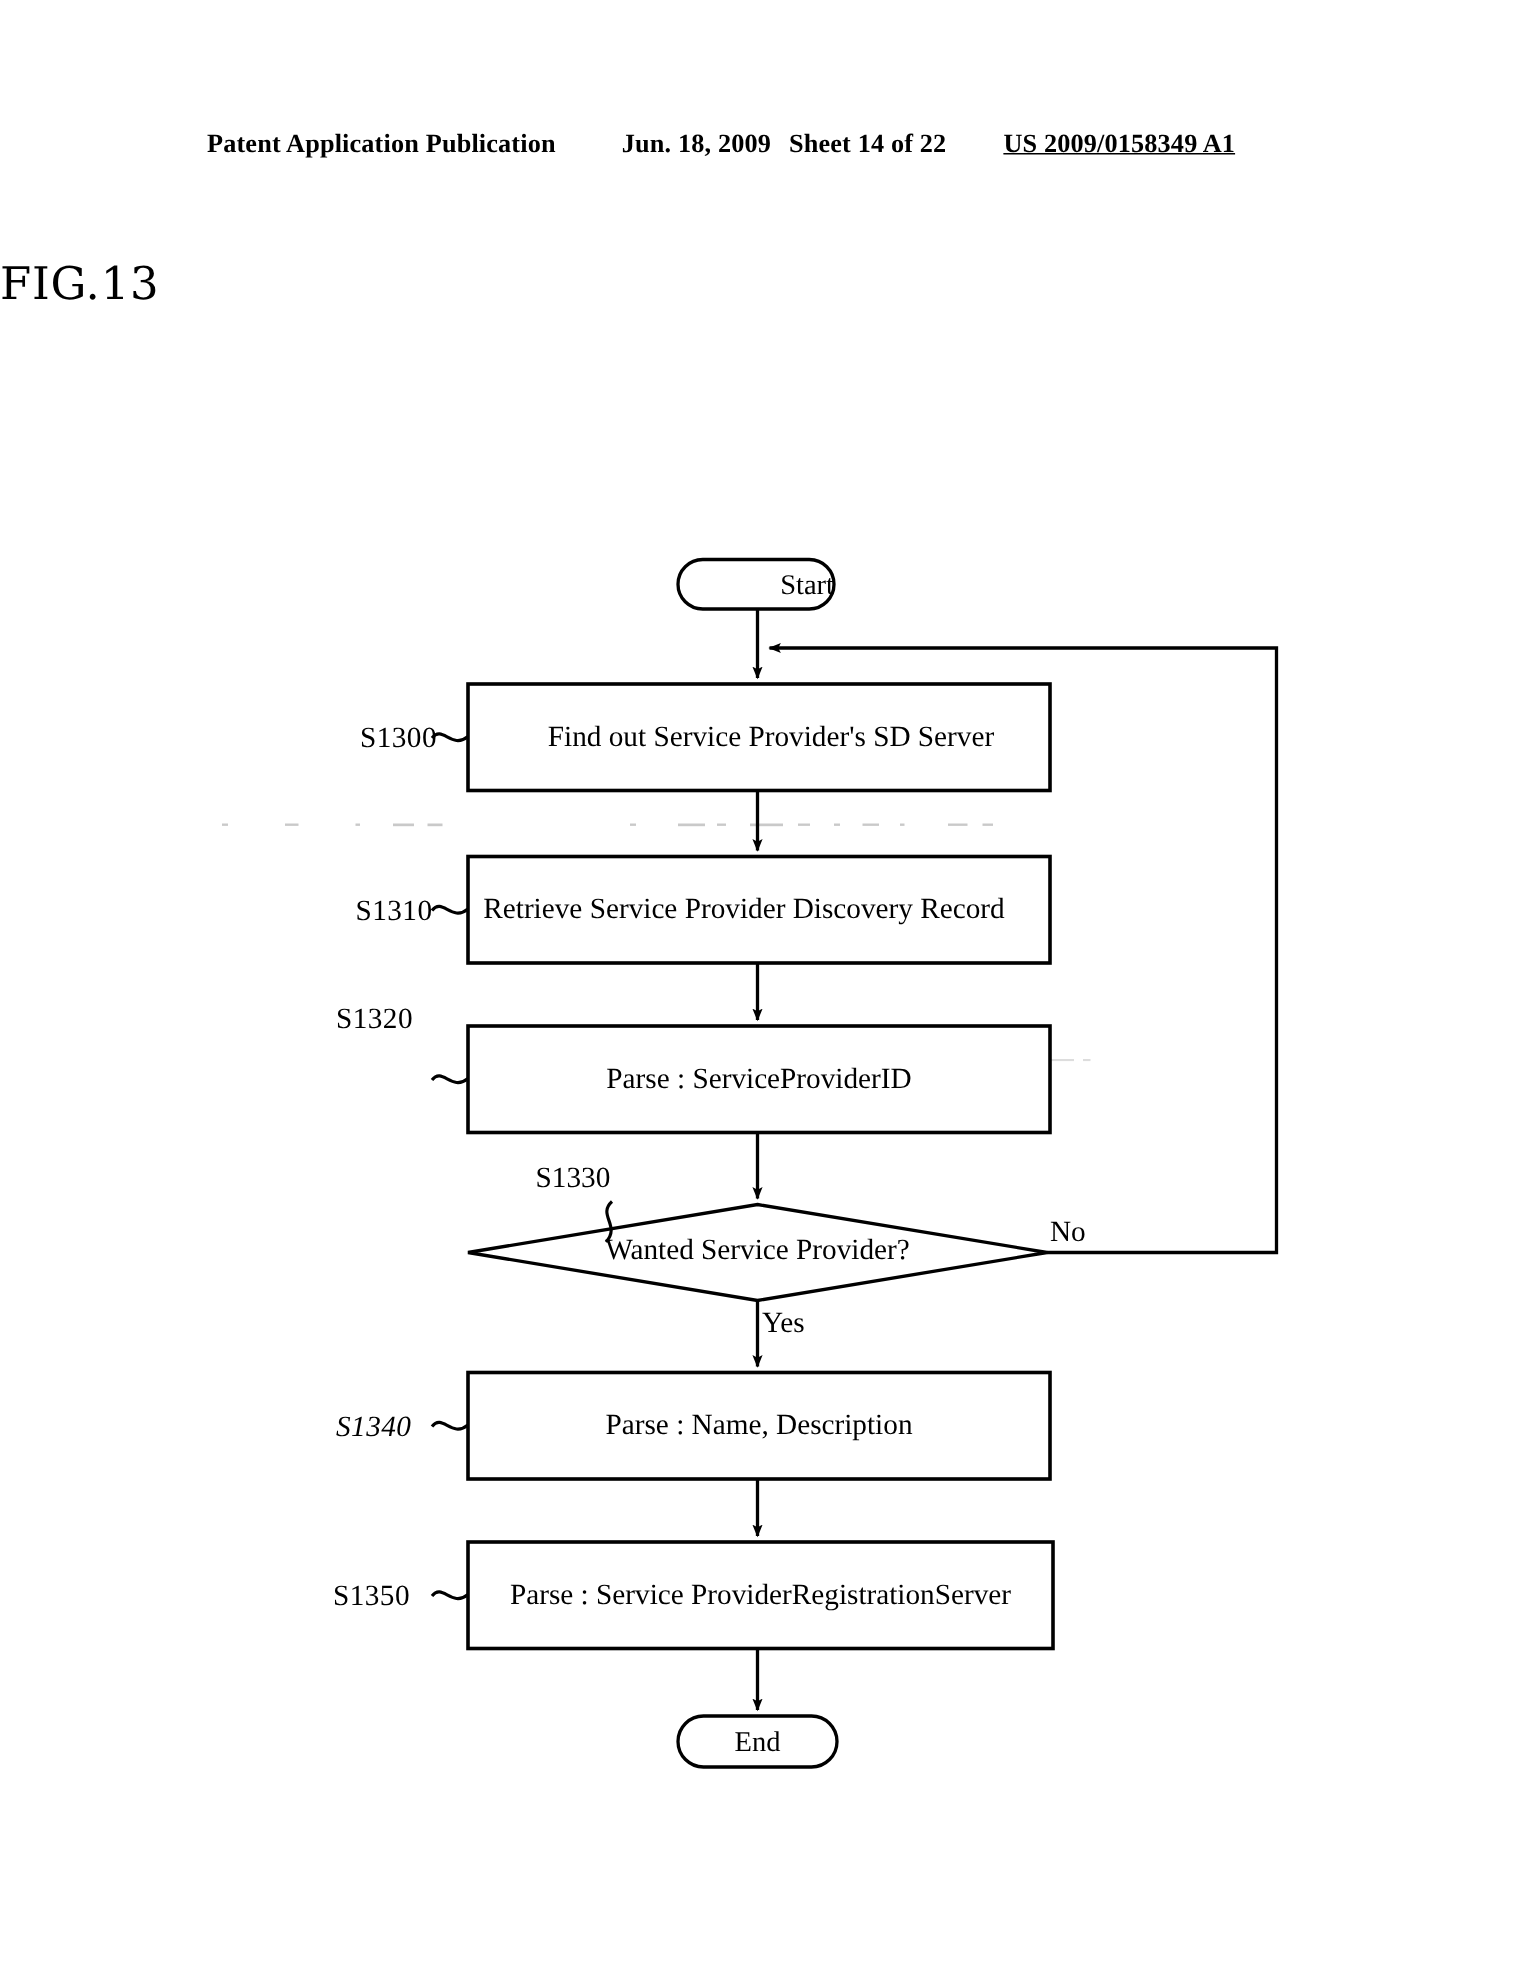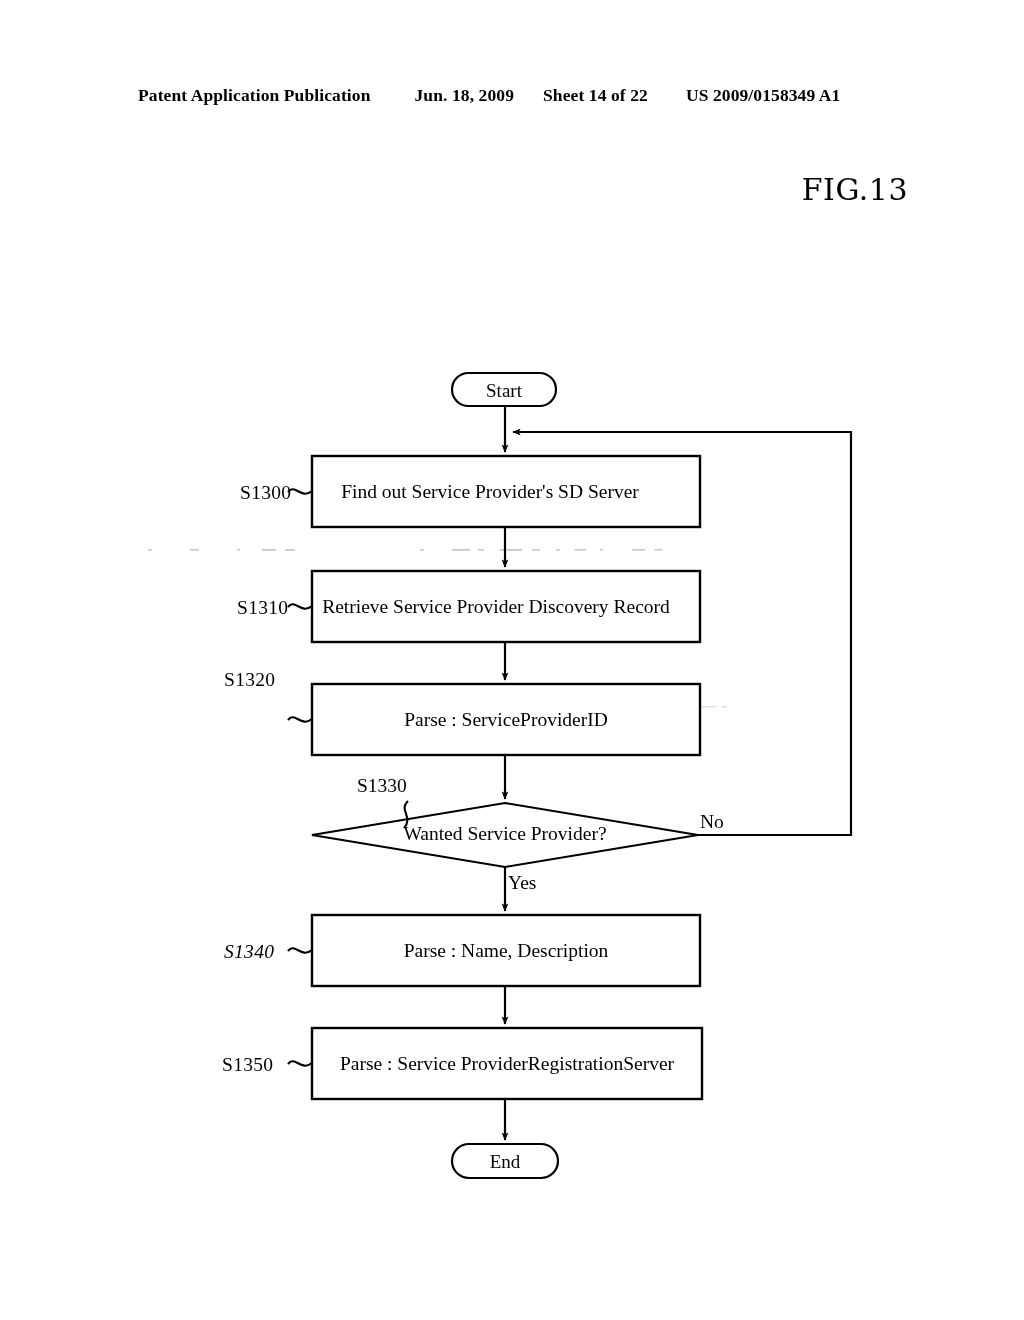--- a/index.html
+++ b/index.html
@@ -33,33 +33,34 @@
     letter-spacing: 0.1px;
     white-space: nowrap;
   }
   #page-header .hdr-pub {
     margin-left: 138px;
   }
   #page-header .hdr-date {
     margin-left: 44px;
   }
   #page-header .hdr-sheet {
-    margin-left: 29px;
+    margin-left: 12px;
   }
   #page-header .hdr-patno {
     margin-left: 38px;
+    text-decoration: underline;
   }
 
   
   #figure-title {
     position: absolute;
     left: 0;
     top: 172px;
     width: 908px;
-    text-align: right;
+    text-align: left;
     font-size: 30px;
     font-family: "DejaVu Serif", "Liberation Serif", serif;
     letter-spacing: 0.5px;
   }
 
   
   #flowchart {
     position: absolute;
     left: 0;
     top: 0;
@@ -163,31 +164,31 @@
   <path d="M 698,835 L 851,835 L 851,432 L 513,432" fill="none" stroke="#000000" stroke-width="2.2" marker-end="url(#arrowhead)"></path>
 
   <path d="M 288,492 C 295,483 301,500 312,491" fill="none" stroke="#000000" stroke-width="2.1"></path>
   <path d="M 288,607 C 295,598 301,615 312,606" fill="none" stroke="#000000" stroke-width="2.1"></path>
   <path d="M 288,720 C 295,711 301,728 312,719" fill="none" stroke="#000000" stroke-width="2.1"></path>
   <path d="M 288,951 C 295,942 301,959 312,950" fill="none" stroke="#000000" stroke-width="2.1"></path>
   <path d="M 288,1064 C 295,1055 301,1072 312,1063" fill="none" stroke="#000000" stroke-width="2.1"></path>
   <path d="M 408,801 C 398,810 414,817 404,828" fill="none" stroke="#000000" stroke-width="2.1"></path>
 </svg>
 
-<div class="node-label terminal-label" style="left:452px; top:381px; width:104px;">Start</div>
+<div class="node-label terminal-label" style="left:452px; top:381px; width:104px;text-align:right;">Start</div>
 <div class="node-label terminal-label" style="left:452px; top:1152px; width:106px;">End</div>
 
 <div class="step-tag" style="left:224px; top:482px;margin-left:16px;">S1300</div>
 <div class="step-tag" style="left:224px; top:597px;margin-left:13px;">S1310</div>
 <div class="step-tag" style="left:224px; top:669px;">S1320</div>
 <div class="step-tag" style="left:224px; top:941px;font-style:italic;">S1340</div>
 <div class="step-tag" style="left:222px; top:1054px;">S1350</div>
 <div class="diamond-tag" style="left:357px; top:775px;">S1330</div>
 
-<div class="node-label" style="left:296px; top:482px; width:388px;">Find out Service Provider's SD Server</div>
+<div class="node-label" style="left:320px; top:482px; width:388px;">Find out Service Provider's SD Server</div>
 <div class="node-label" style="left:312px; top:597px; width:368px;">Retrieve Service Provider Discovery Record</div>
 <div class="node-label" style="left:312px; top:710px; width:388px;">Parse : ServiceProviderID</div>
 <div class="node-label" style="left:312px; top:941px; width:388px;">Parse  : Name, Description</div>
 <div class="node-label" style="left:312px; top:1054px; width:390px;">Parse : Service ProviderRegistrationServer</div>
 
 <div class="node-label" style="left:312px; top:824px; width:386px;">Wanted Service  Provider?</div>
 <div class="branch-label" style="left:508px; top:872px;">Yes</div>
 <div class="branch-label" style="left:700px; top:811px;">No</div>
 
 </body></html>

